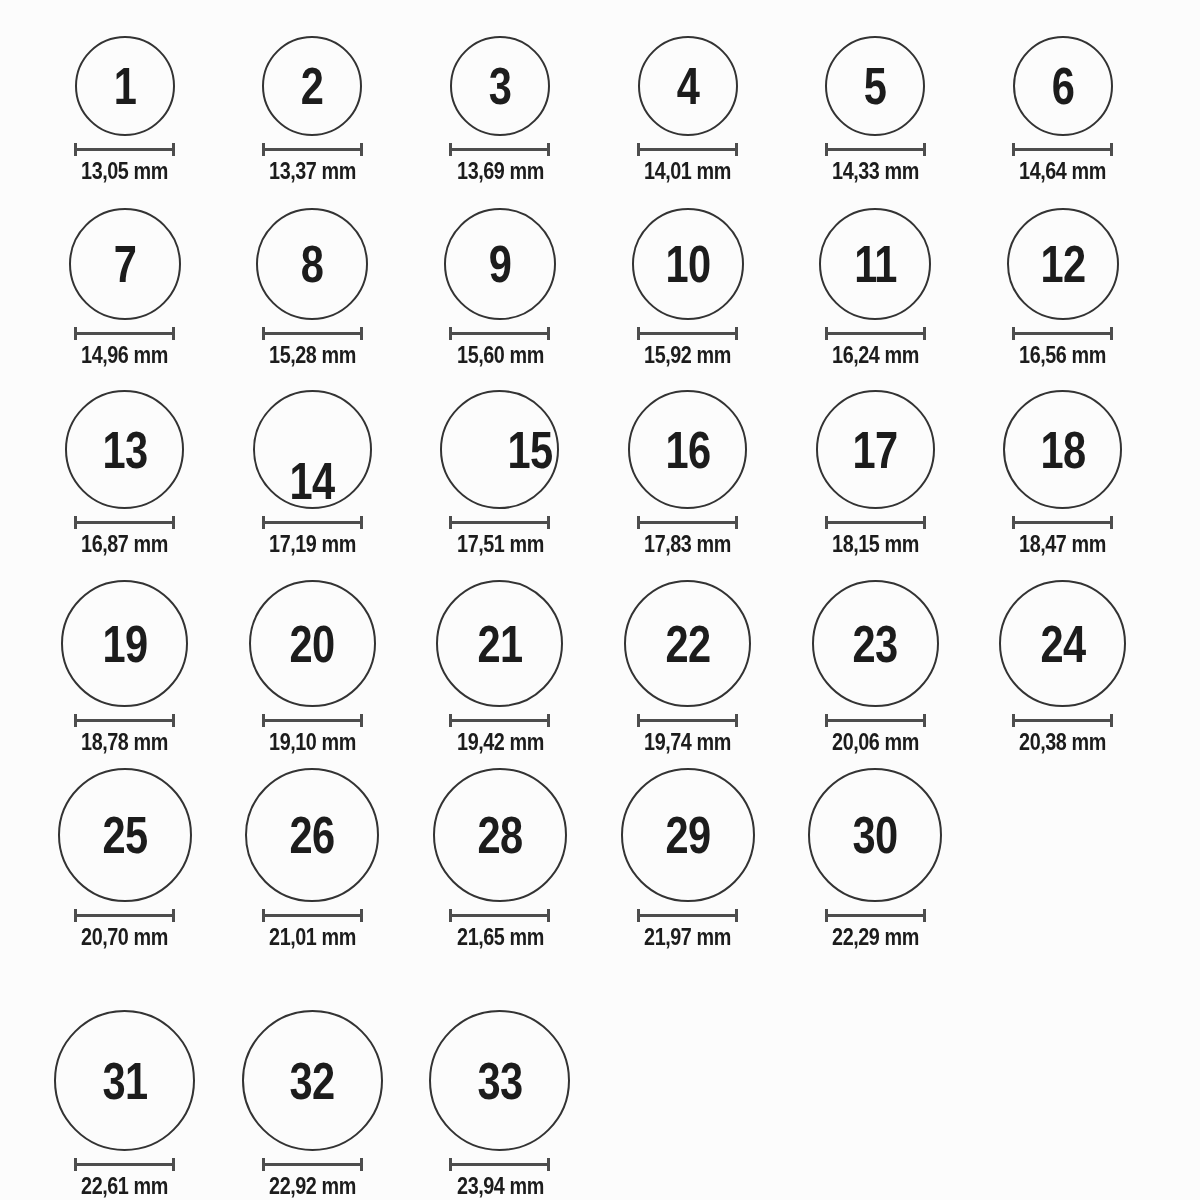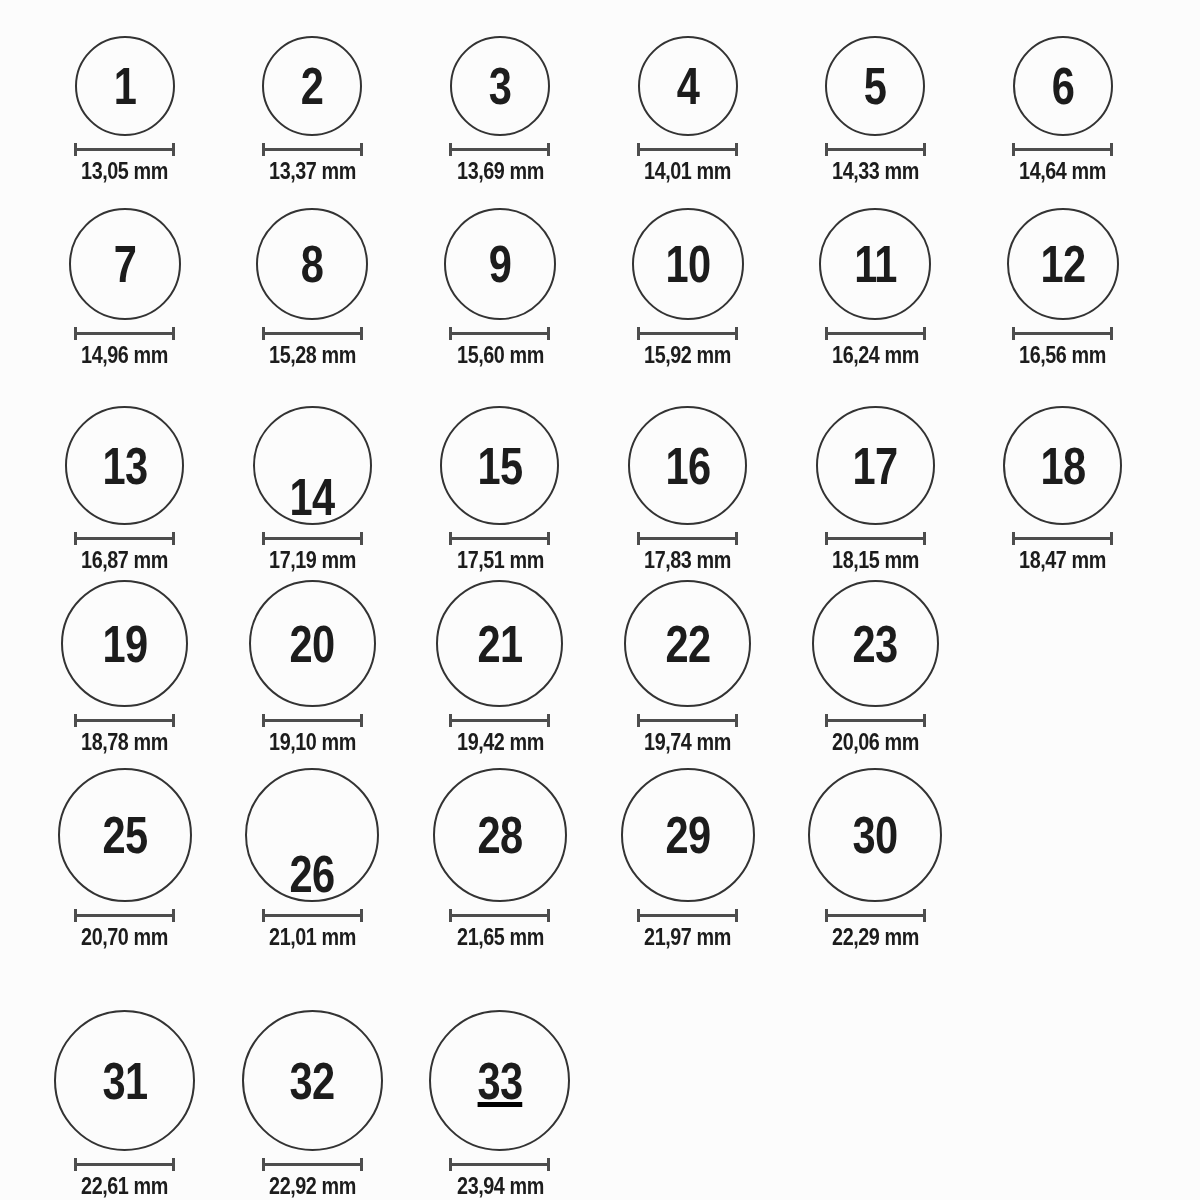--- a/index.html
+++ b/index.html
@@ -186,41 +186,41 @@
       <div class="cell">
     <div class="circle" style="width: 112px; height: 112px;">
       <span class="num">12</span>
     </div>
     <div class="measure">
       <span class="bar"></span>
     </div>
     <div class="mm-label">16,56 mm</div>
   </div>
     </div>
-    <div class="row" style="top: 406px;">
+    <div class="row" style="top: 390px;">
       <div class="cell">
     <div class="circle" style="width: 119px; height: 119px;">
       <span class="num">13</span>
     </div>
     <div class="measure">
       <span class="bar"></span>
     </div>
     <div class="mm-label">16,87 mm</div>
   </div>
       <div class="cell">
     <div class="circle" style="width: 119px; height: 119px; align-items: flex-end;">
       <span class="num">14</span>
     </div>
     <div class="measure">
       <span class="bar"></span>
     </div>
     <div class="mm-label">17,19 mm</div>
   </div>
       <div class="cell">
-    <div class="circle" style="width: 119px; height: 119px;">
+    <div class="circle" style="width: 119px; height: 119px; justify-content: flex-end;">
       <span class="num">15</span>
     </div>
     <div class="measure">
       <span class="bar"></span>
     </div>
     <div class="mm-label">17,51 mm</div>
   </div>
       <div class="cell">
     <div class="circle" style="width: 119px; height: 119px;">
       <span class="num">16</span>
@@ -288,33 +288,42 @@
   </div>
       <div class="cell">
     <div class="circle" style="width: 127px; height: 127px;">
       <span class="num">23</span>
     </div>
     <div class="measure">
       <span class="bar"></span>
     </div>
     <div class="mm-label">20,06 mm</div>
   </div>
+      <div class="cell">
+    <div class="circle" style="width: 127px; height: 127px;">
+      <span class="num">24</span>
+    </div>
+    <div class="measure">
+      <span class="bar"></span>
+    </div>
+    <div class="mm-label">20,38 mm</div>
+  </div>
     </div>
     <div class="row" style="top: 768px;">
       <div class="cell">
     <div class="circle" style="width: 134px; height: 134px;">
       <span class="num">25</span>
     </div>
     <div class="measure">
       <span class="bar"></span>
     </div>
     <div class="mm-label">20,70 mm</div>
   </div>
       <div class="cell">
-    <div class="circle" style="width: 134px; height: 134px; align-items: flex-end;">
+    <div class="circle" style="width: 134px; height: 134px;">
       <span class="num">26</span>
     </div>
     <div class="measure">
       <span class="bar"></span>
     </div>
     <div class="mm-label">21,01 mm</div>
   </div>
       <div class="cell">
     <div class="circle" style="width: 134px; height: 134px;">
       <span class="num">28</span>
@@ -356,21 +365,21 @@
       <div class="cell">
     <div class="circle" style="width: 141px; height: 141px;">
       <span class="num">32</span>
     </div>
     <div class="measure">
       <span class="bar"></span>
     </div>
     <div class="mm-label">22,92 mm</div>
   </div>
       <div class="cell">
-    <div class="circle" style="width: 141px; height: 141px; text-decoration: underline;">
+    <div class="circle" style="width: 141px; height: 141px;">
       <span class="num">33</span>
     </div>
     <div class="measure">
       <span class="bar"></span>
     </div>
     <div class="mm-label">23,94 mm</div>
   </div>
     </div>
   </div>
 

